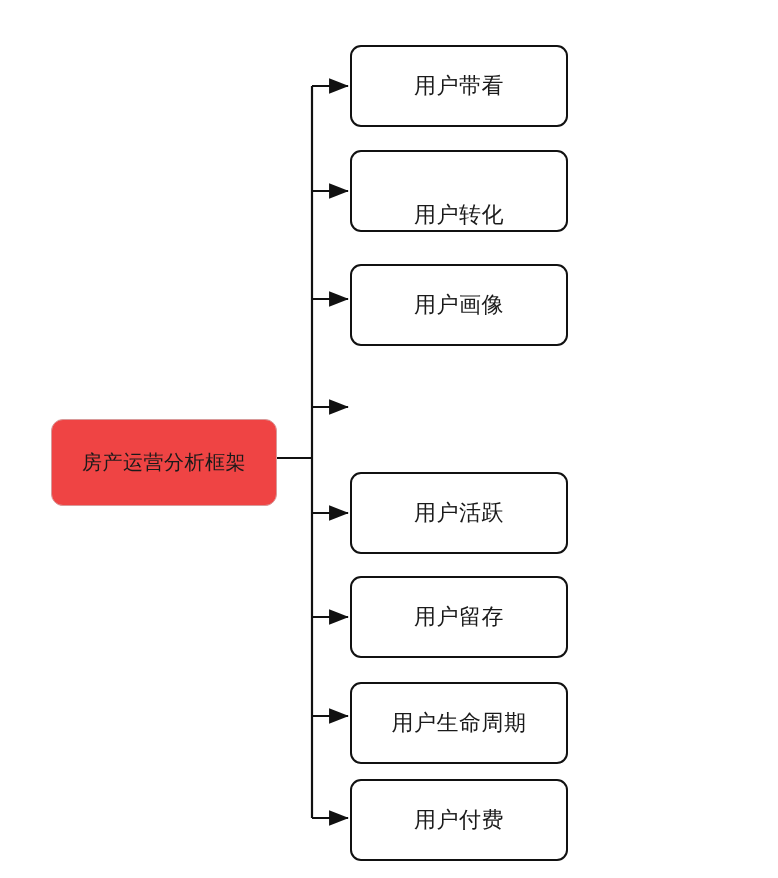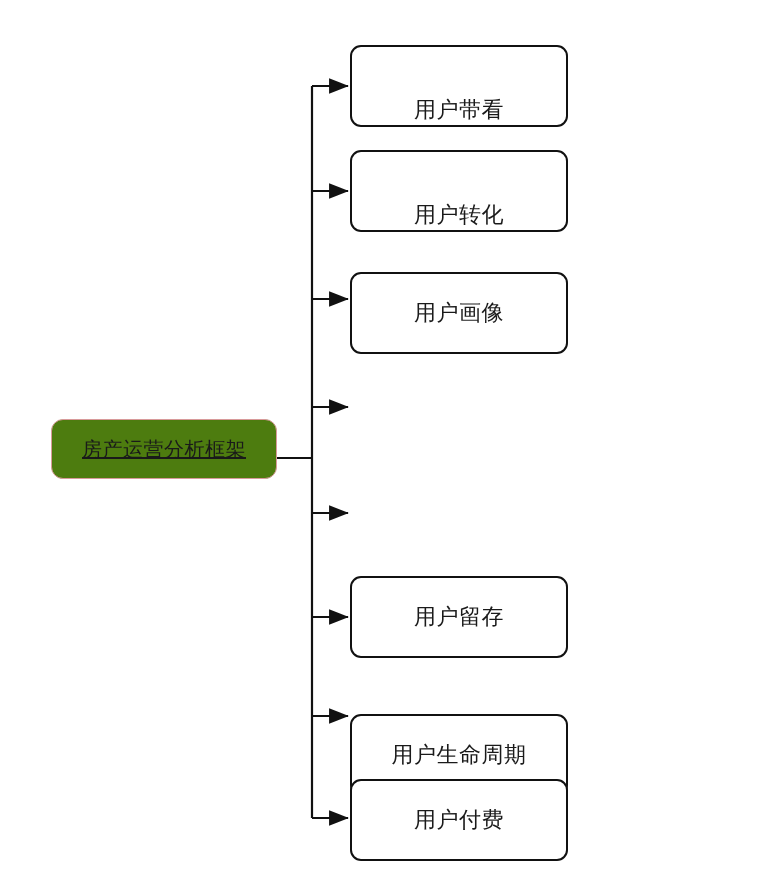--- a/index.html
+++ b/index.html
@@ -30,28 +30,27 @@
     box-sizing: border-box;
     display: flex;
     align-items: center;
     justify-content: center;
     text-align: center;
   }
   .node-root {
     left: 51px;
     top: 419px;
     width: 226px;
-    height: 60px;
-    background: #4d7c0f;
+    height: 87px;
+    background: #ef4444;
     border: 1.5px solid #d89a9a;
     border-radius: 12px;
     color: #1a1a1a;
     font-size: 20px;
     letter-spacing: 0.5px;
-    text-decoration: underline;
   }
   .node-leaf {
     left: 350px;
     width: 218px;
     height: 82px;
     background: #ffffff;
     border: 2px solid #111111;
     border-radius: 11px;
     color: #1a1a1a;
     font-size: 22px;
@@ -87,32 +86,35 @@
       <path d="M 312 617 L 348 617" stroke="#111111" stroke-width="2.2" fill="none" marker-end="url(#arrowhead)"></path>
       <path d="M 312 716 L 348 716" stroke="#111111" stroke-width="2.2" fill="none" marker-end="url(#arrowhead)"></path>
       <path d="M 312 818 L 348 818" stroke="#111111" stroke-width="2.2" fill="none" marker-end="url(#arrowhead)"></path>
     </g>
   </svg>
 
   <div class="node node-root">
     <span>房产运营分析框架</span>
   </div>
 
-  <div class="node node-leaf" style="top:45px;align-items:flex-end;">
+  <div class="node node-leaf" style="top:45px;">
     <span>用户带看</span>
   </div>
   <div class="node node-leaf" style="top:150px;align-items:flex-end;">
     <span>用户转化</span>
   </div>
-  <div class="node node-leaf" style="top:272px;">
+  <div class="node node-leaf" style="top:264px;">
     <span>用户画像</span>
+  </div>
+  <div class="node node-leaf" style="top:472px;">
+    <span>用户活跃</span>
   </div>
   <div class="node node-leaf" style="top:576px;">
     <span>用户留存</span>
   </div>
-  <div class="node node-leaf" style="top:714px;">
+  <div class="node node-leaf" style="top:682px;">
     <span>用户生命周期</span>
   </div>
   <div class="node node-leaf" style="top:779px;">
     <span>用户付费</span>
   </div>
 
 </div>
 
 </body></html>

